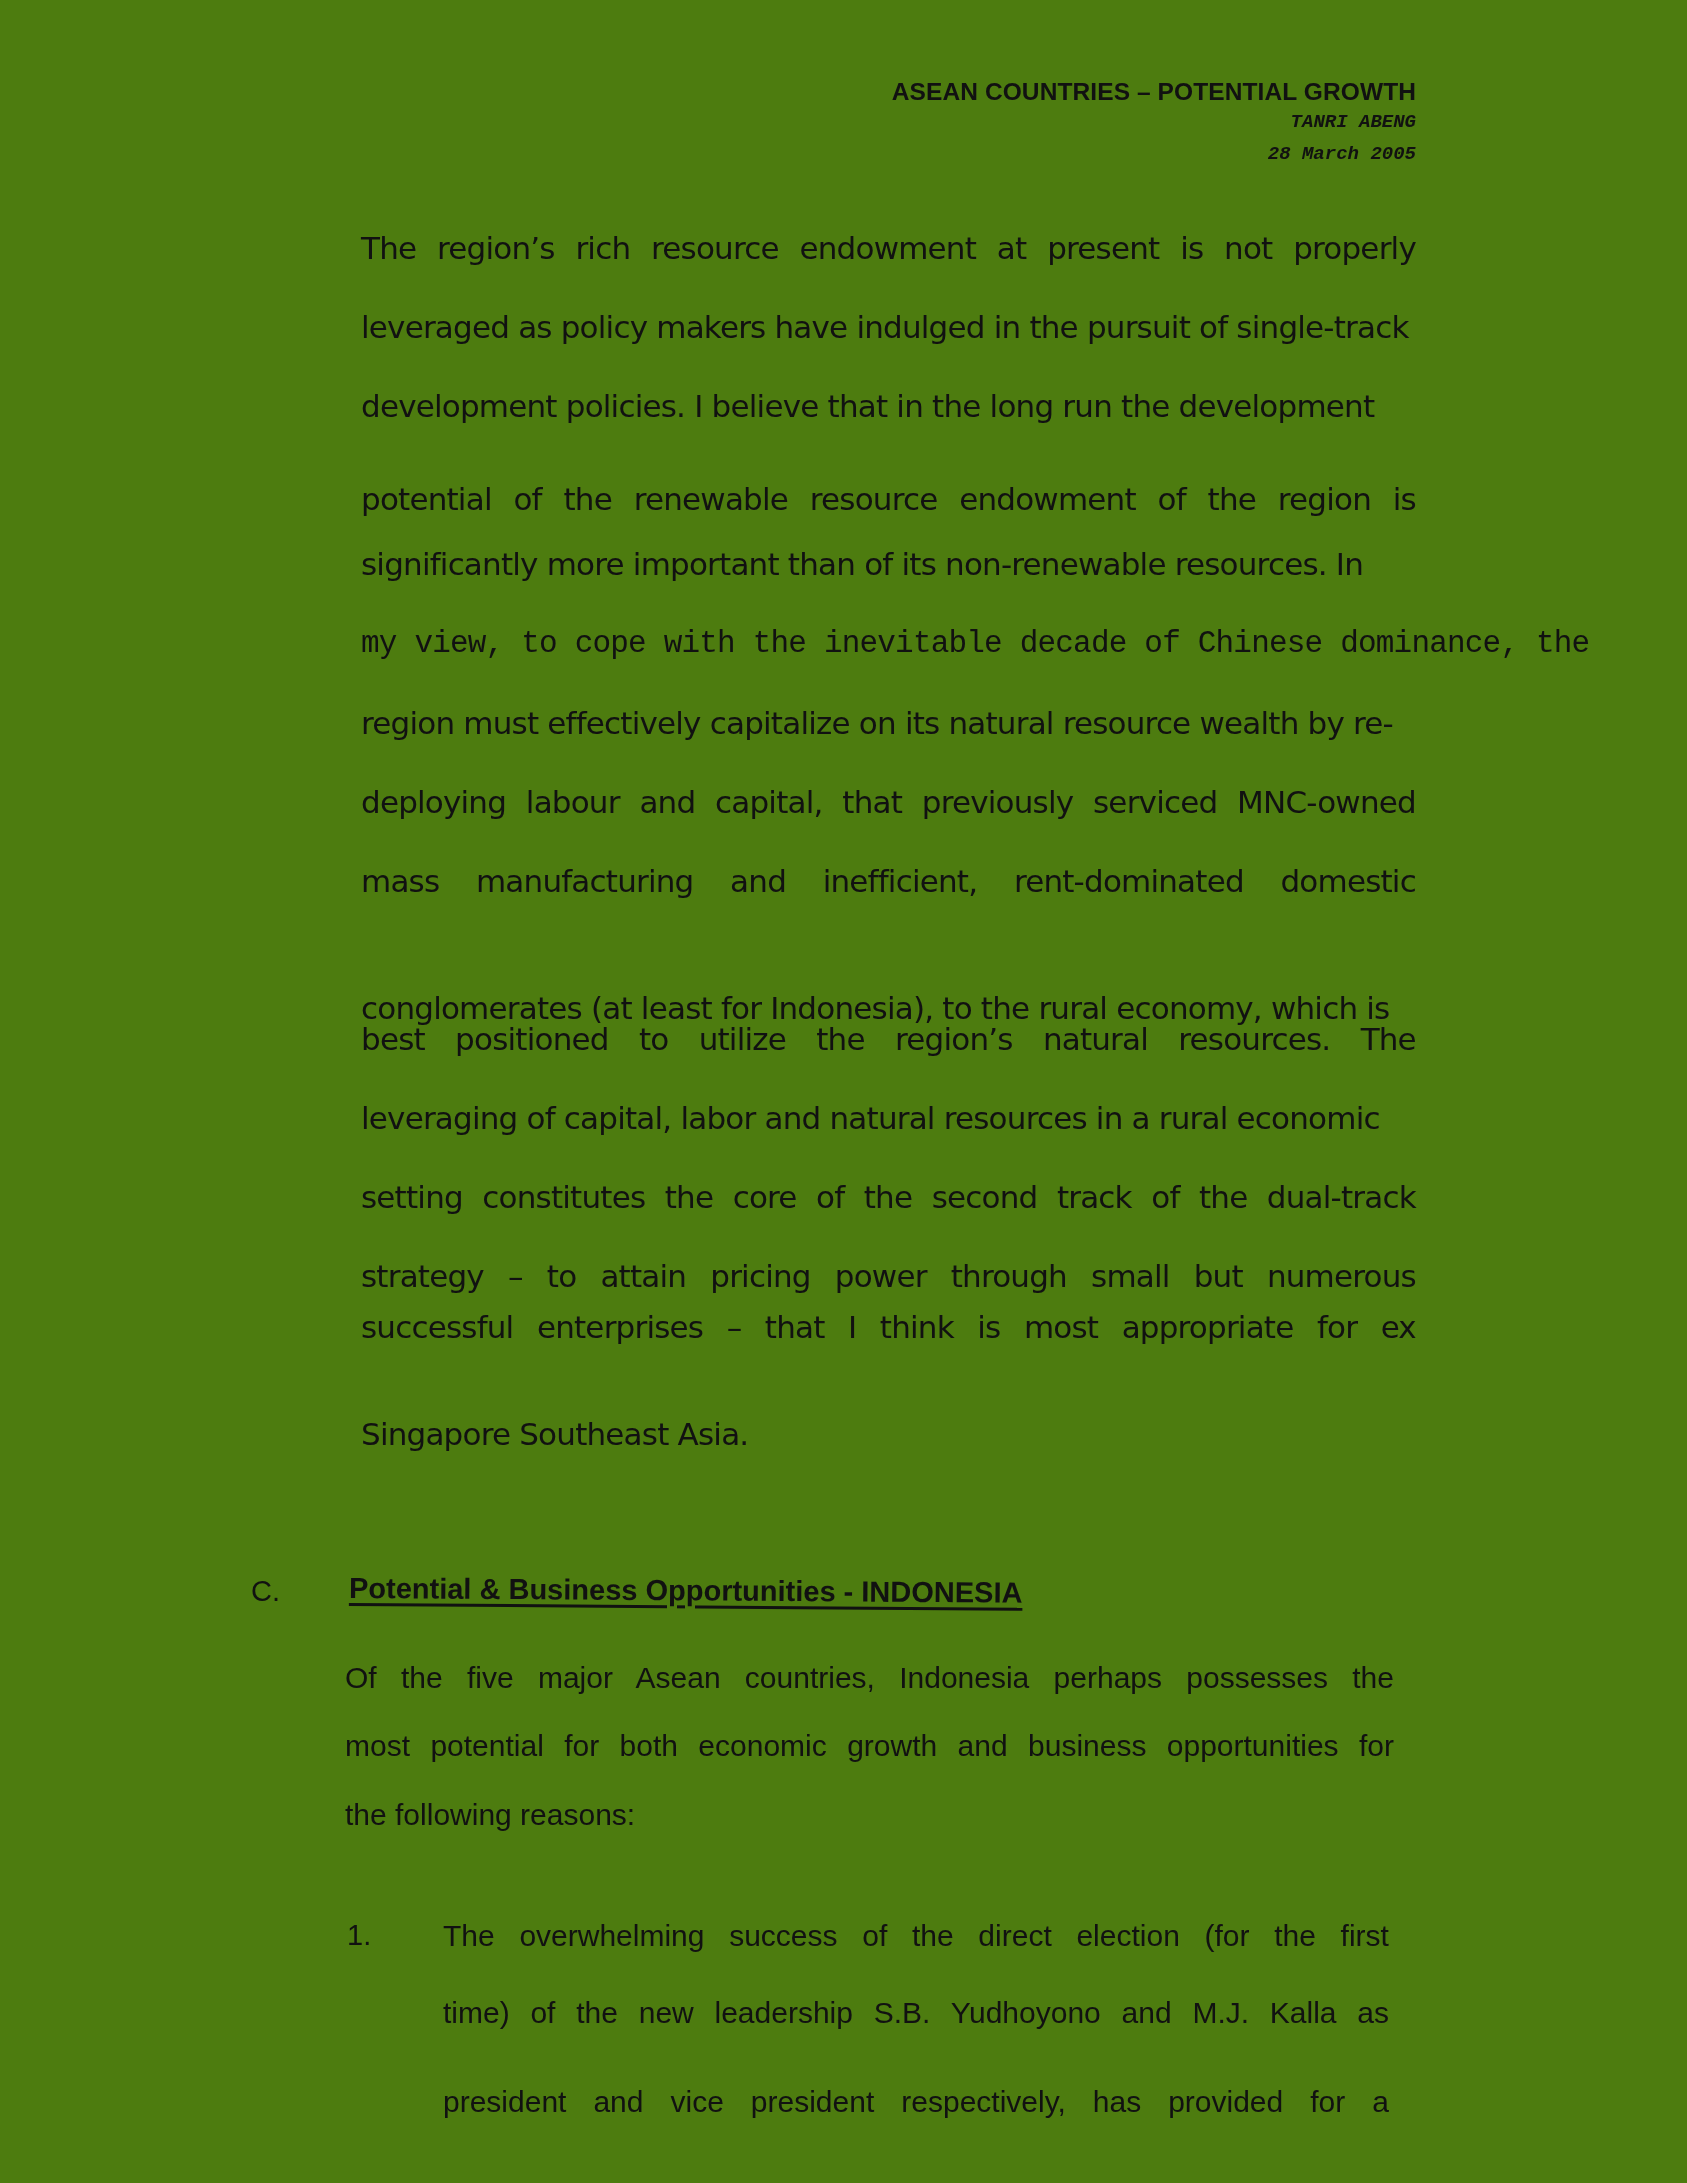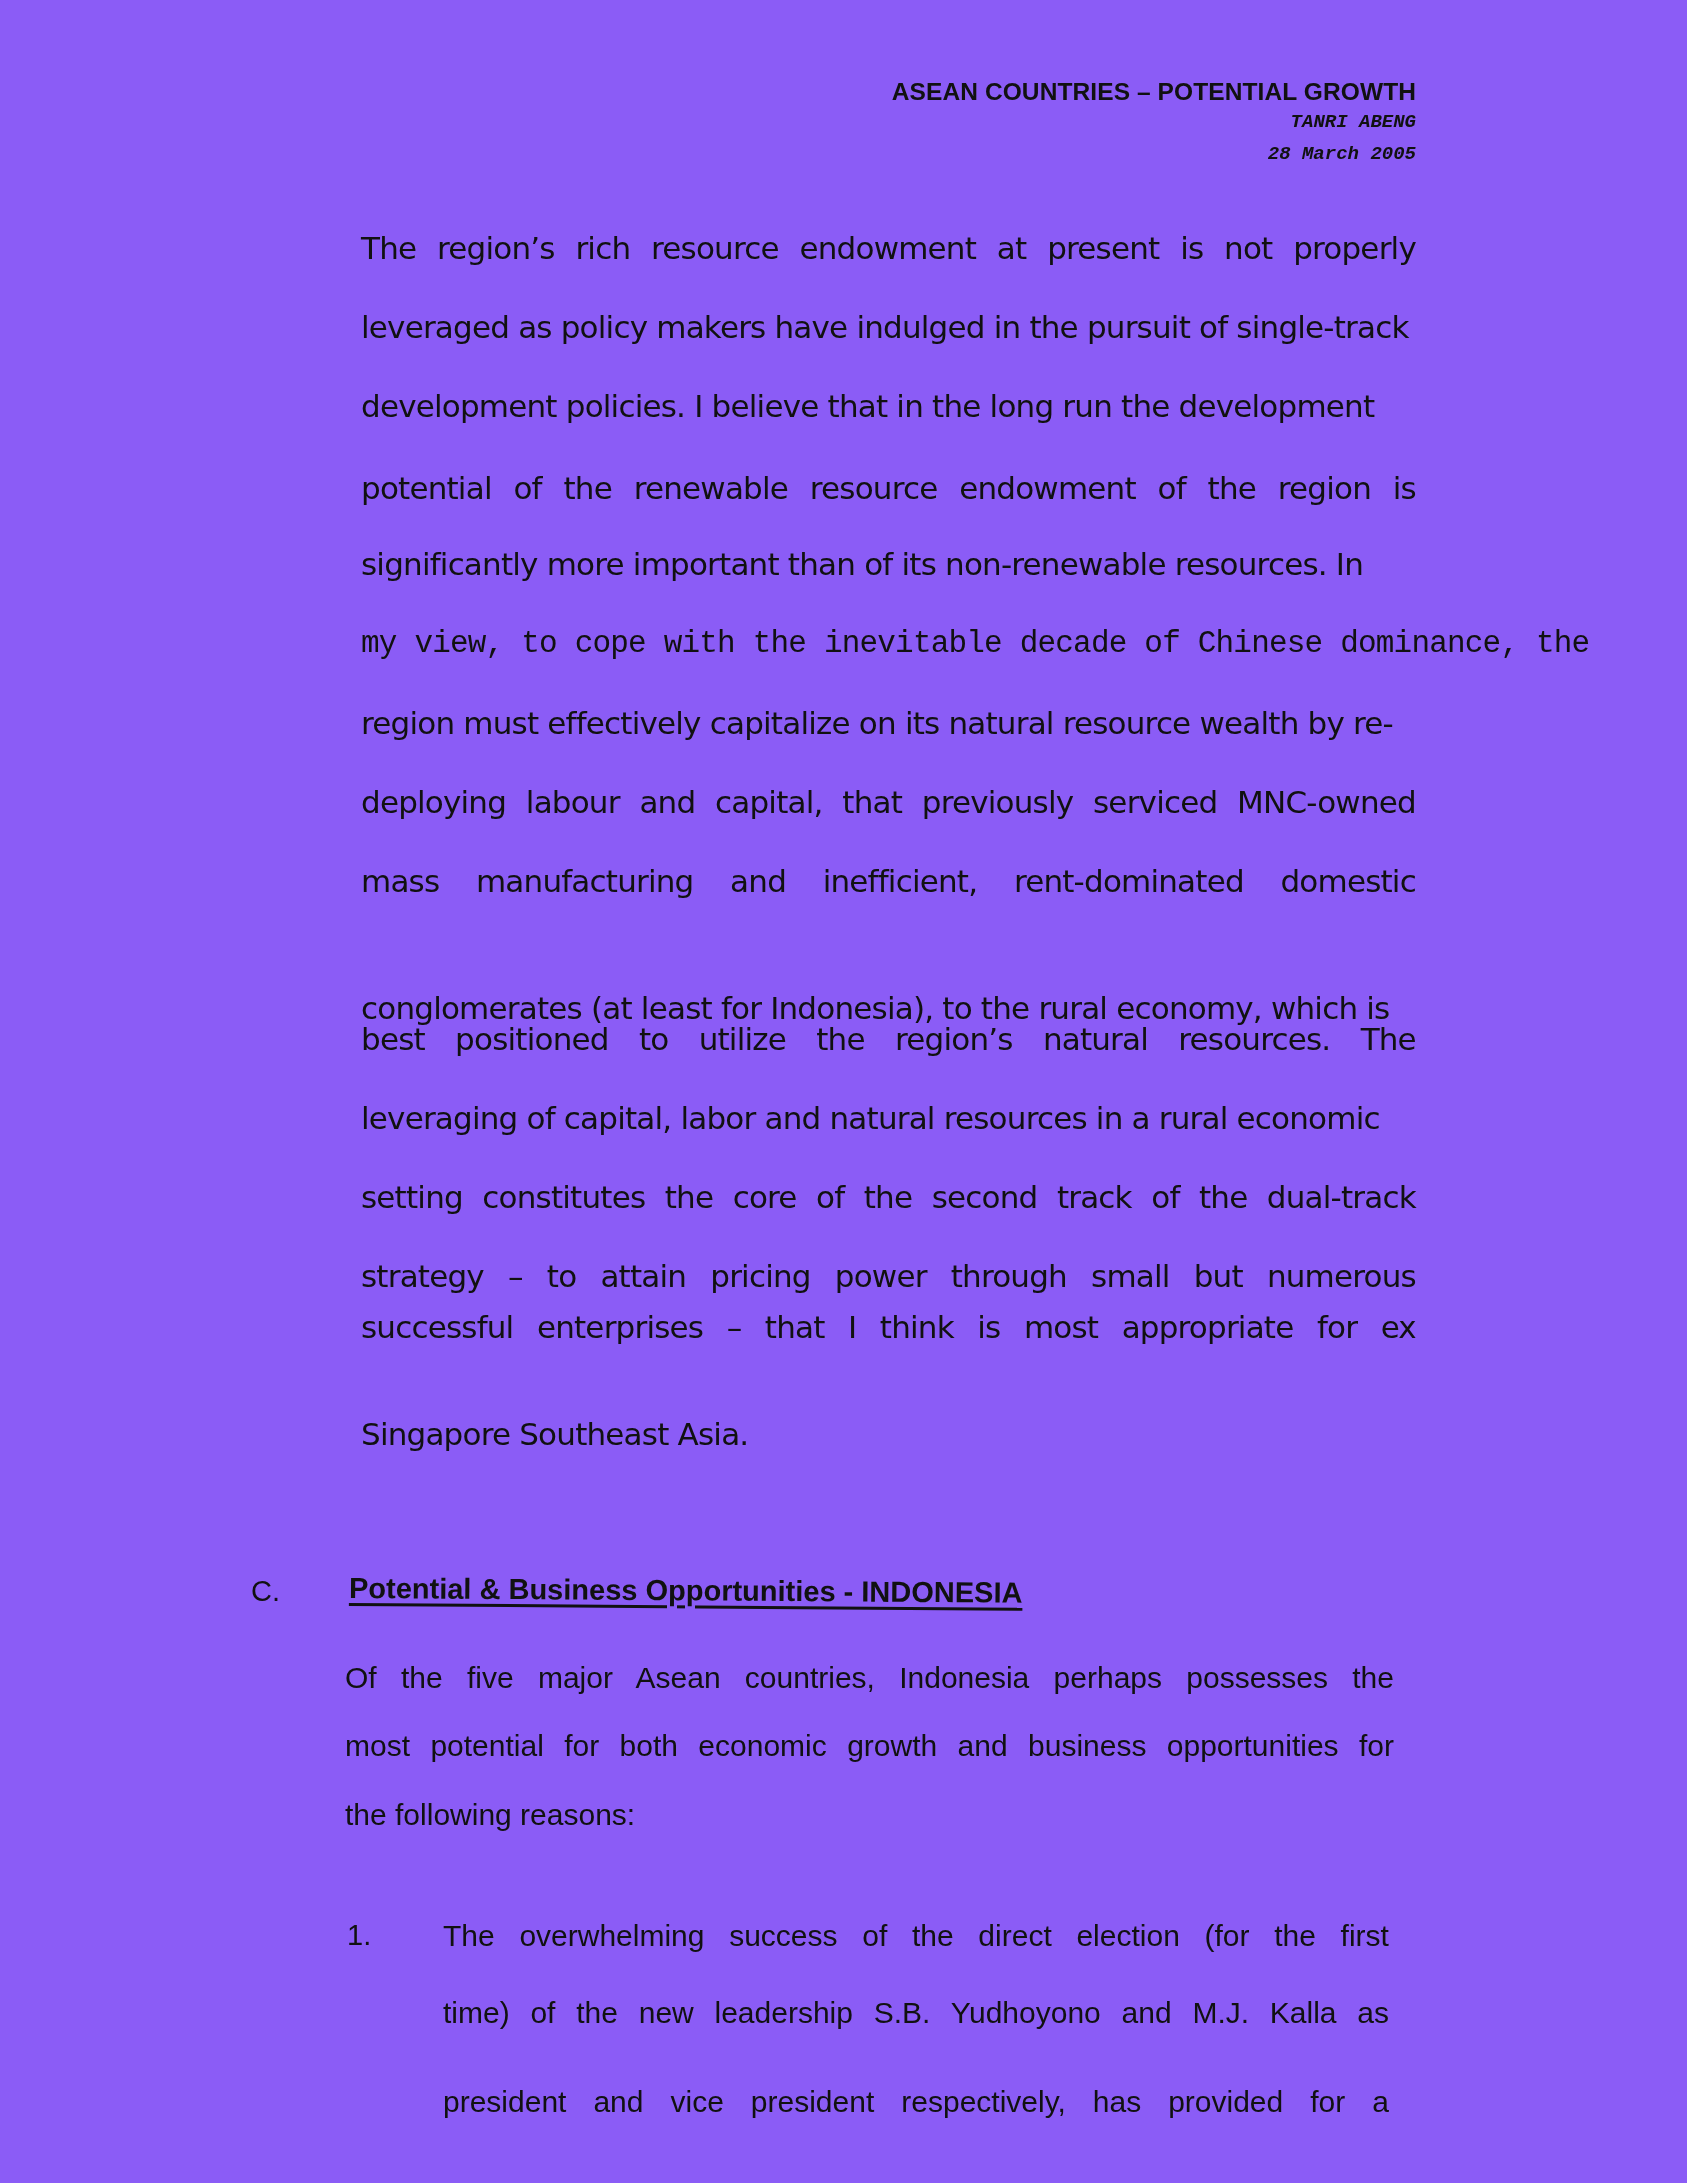--- a/index.html
+++ b/index.html
@@ -1,17 +1,17 @@
 <!DOCTYPE html>
 <html style="font-size:10.6px"><head>
 <meta charset="utf-8">
 <style>
   html, body { margin: 0; padding: 0; background: #ffffff; }
   body { width: 1687px; height: 2183px; position: relative; overflow: hidden; color: #111111; }
-  .page { position: absolute; left: 0; top: 0; width: 1687px; height: 2183px; background: #8b5cf6; }
+  .page { position: absolute; left: 0; top: 0; width: 1687px; height: 2183px; background: #4d7c0f; }
   .header { position: absolute; right: 271px; top: 78px; text-align: right; }
   .header .h-line { font-family: "Liberation Sans", sans-serif; font-weight: bold; font-size: 24.5px; line-height: 28.4px; letter-spacing: 0.1px; white-space: nowrap; }
   .header .h-italic { font-family: Liberation Mono, monospace; font-style: italic; font-weight: bold; font-size: 19px; line-height: 32px; white-space: nowrap; }
   .body-line { position: absolute; left: 0; width: 100%; font-family: "DejaVu Sans", sans-serif; font-size: 31px; white-space: nowrap; letter-spacing: -0.8px; }
   .justify { display: flex; justify-content: space-between; }
   .para1 { position: absolute; left: 361px; width: 1055px; top: 0; }
   .sec-letter { position: absolute; left: 251px; top: 1575px; font-family: "Liberation Sans", sans-serif; font-size: 29px; }
   .sec-heading { position: absolute; left: 349px; top: 1572px; font-family: "Liberation Sans", sans-serif; font-weight: bold; font-size: 29px; text-decoration: underline; text-decoration-thickness: 3.3px; text-underline-offset: 5.3px; white-space: nowrap; transform: rotate(0.4deg); transform-origin: left center; }
   .arial-line { position: absolute; font-family: "Liberation Sans", sans-serif; font-size: 30px; white-space: nowrap; }
   .para2 { position: absolute; left: 345px; width: 1049px; }
@@ -37,21 +37,21 @@
         <span>resource</span>
         <span>endowment</span>
         <span>at</span>
         <span>present</span>
         <span>is</span>
         <span>not</span>
         <span>properly</span>
       </div>
       <div class="body-line" style="top: 309px;"><span>leveraged as policy makers have indulged in the pursuit of single-track</span></div>
       <div class="body-line" style="top: 388px;"><span>development policies.  I believe that in the long run the development</span></div>
-      <div class="body-line justify" style="top: 470px;">
+      <div class="body-line justify" style="top: 481px;">
         <span>potential</span>
         <span>of</span>
         <span>the</span>
         <span>renewable</span>
         <span>resource</span>
         <span>endowment</span>
         <span>of</span>
         <span>the</span>
         <span>region</span>
         <span>is</span>

